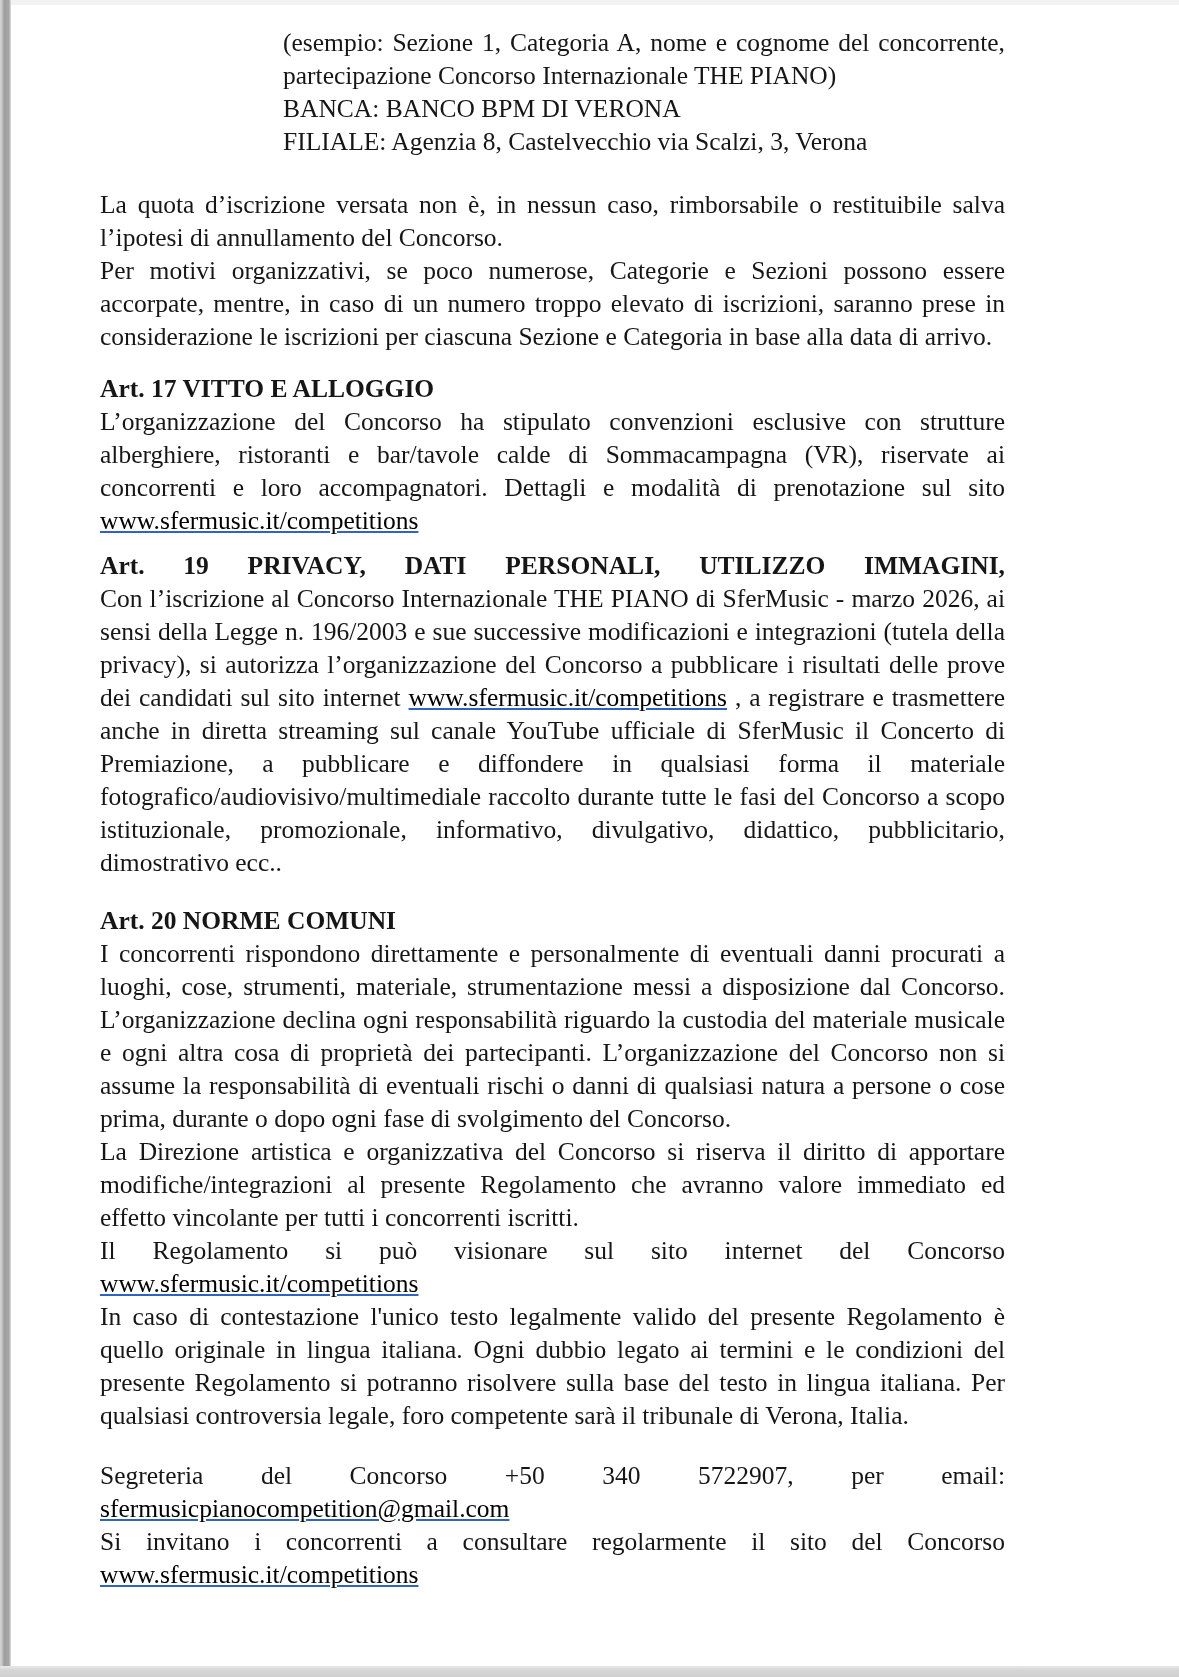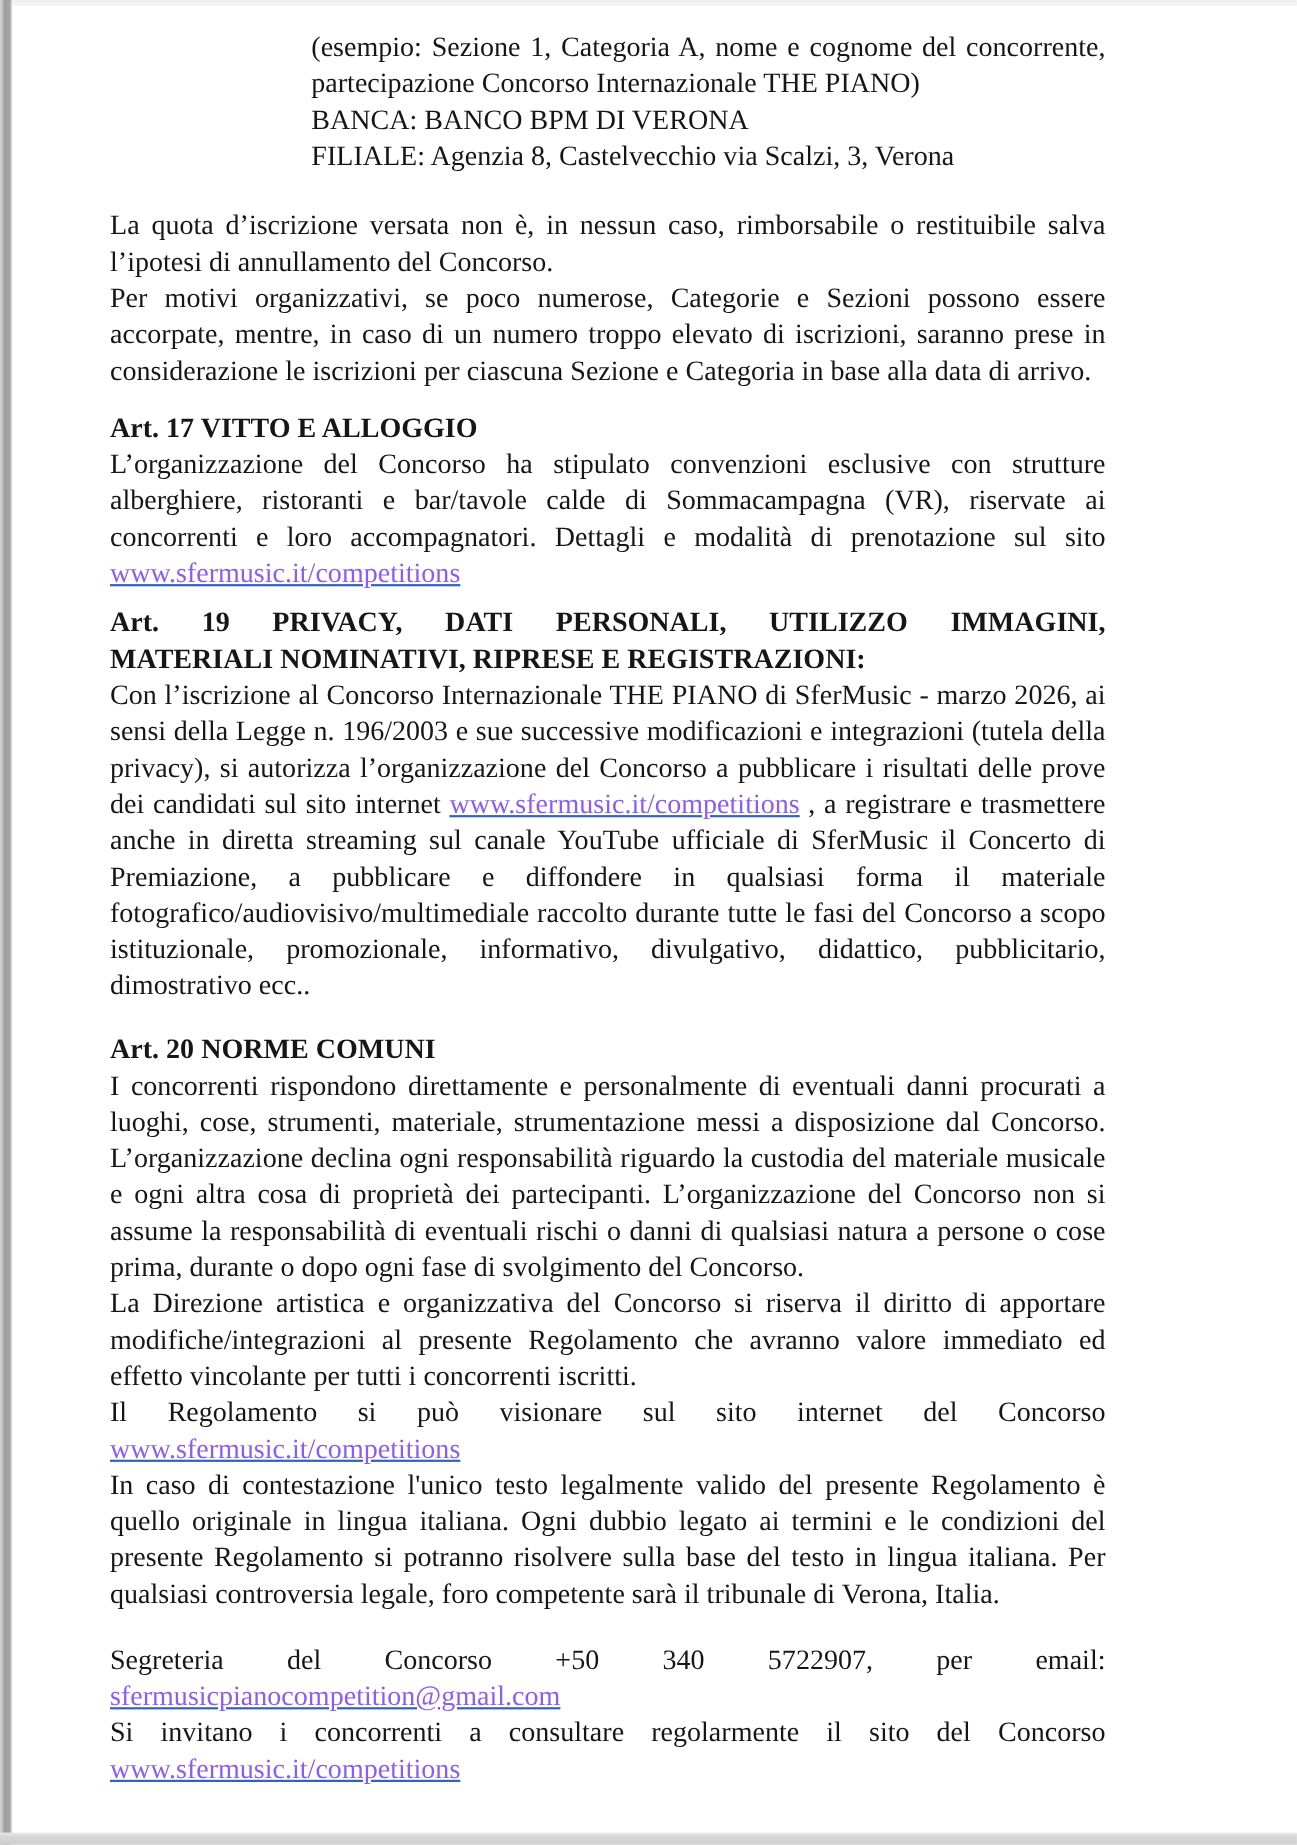--- a/index.html
+++ b/index.html
@@ -35,21 +35,21 @@
   .fj { text-align: justify; text-align-last: justify; }
   .indent { margin-left: 183px; }
   .bold { font-weight: bold; }
   .heading { font-weight: bold; }
   .m-quota  { margin-top: 30px; }
   .m-art17  { margin-top: 19px; }
   .m-art18  { margin-top: 12px; }
   .m-art19  { margin-top: 25px; }
   .m-footer { margin-top: 27px; }
   .lnk {
-    color: #8b5cf6;
+    color: #000000;
     text-decoration: underline;
     text-decoration-color: #2f62c1;
     cursor: pointer;
   }
 </style>
 </head>
 <body>
 
 <div class="edge-left"></div>
 <div class="edge-top"></div>
@@ -65,21 +65,20 @@
   <p class="just m-quota">La quota d’iscrizione versata non è, in nessun caso, rimborsabile o restituibile salva l’ipotesi di annullamento del Concorso.</p>
   <p class="just">Per motivi organizzativi, se poco numerose, Categorie e Sezioni possono essere accorpate, mentre, in caso di un numero troppo elevato di iscrizioni, saranno prese in considerazione le iscrizioni per ciascuna Sezione e Categoria in base alla data di arrivo.</p>
 
   <div class="m-art17">
     <h3 class="heading">Art. 17 VITTO E ALLOGGIO</h3>
     <p class="just"><span>L’organizzazione del Concorso ha stipulato convenzioni esclusive con strutture alberghiere, ristoranti e bar/tavole calde di Sommacampagna (VR), riservate ai concorrenti e loro accompagnatori. Dettagli e modalità di prenotazione sul sito </span><a class="lnk">www.sfermusic.it/competitions</a></p>
   </div>
 
   <div class="m-art18">
     <div class="heading fj">Art. 19 PRIVACY, DATI PERSONALI, UTILIZZO IMMAGINI,</div>
-    <div class="heading">MATERIALI NOMINATIVI, RIPRESE E REGISTRAZIONI:</div>
     <p class="just"><span>Con l’iscrizione al Concorso Internazionale THE PIANO di SferMusic - marzo 2026, ai sensi della Legge n. 196/2003 e sue successive modificazioni e integrazioni (tutela della privacy), si autorizza l’organizzazione del Concorso a pubblicare i risultati delle prove dei candidati sul sito internet </span><a class="lnk">www.sfermusic.it/competitions</a><span> , a registrare e trasmettere anche in diretta streaming sul canale YouTube ufficiale di SferMusic il Concerto di Premiazione, a pubblicare e diffondere in qualsiasi forma il materiale fotografico/audiovisivo/multimediale raccolto durante tutte le fasi del Concorso a scopo istituzionale, promozionale, informativo, divulgativo, didattico, pubblicitario, dimostrativo ecc..</span></p>
   </div>
 
   <div class="m-art19">
     <h3 class="heading">Art. 20 NORME COMUNI</h3>
     <p class="fj">I concorrenti rispondono direttamente e personalmente di eventuali danni procurati a luoghi, cose, strumenti, materiale, strumentazione messi a disposizione dal Concorso.</p>
     <p class="just">L’organizzazione declina ogni responsabilità riguardo la custodia del materiale musicale e ogni altra cosa di proprietà dei partecipanti. L’organizzazione del Concorso non si assume la responsabilità di eventuali rischi o danni di qualsiasi natura a persone o cose prima, durante o dopo ogni fase di svolgimento del Concorso.</p>
     <p class="just">La Direzione artistica e organizzativa del Concorso si riserva il diritto di apportare modifiche/integrazioni  al presente Regolamento che avranno valore immediato ed effetto vincolante per tutti i concorrenti iscritti.</p>
     <div class="fj">Il Regolamento si può visionare sul sito internet del Concorso</div>
     <div><a class="lnk">www.sfermusic.it/competitions</a></div>

